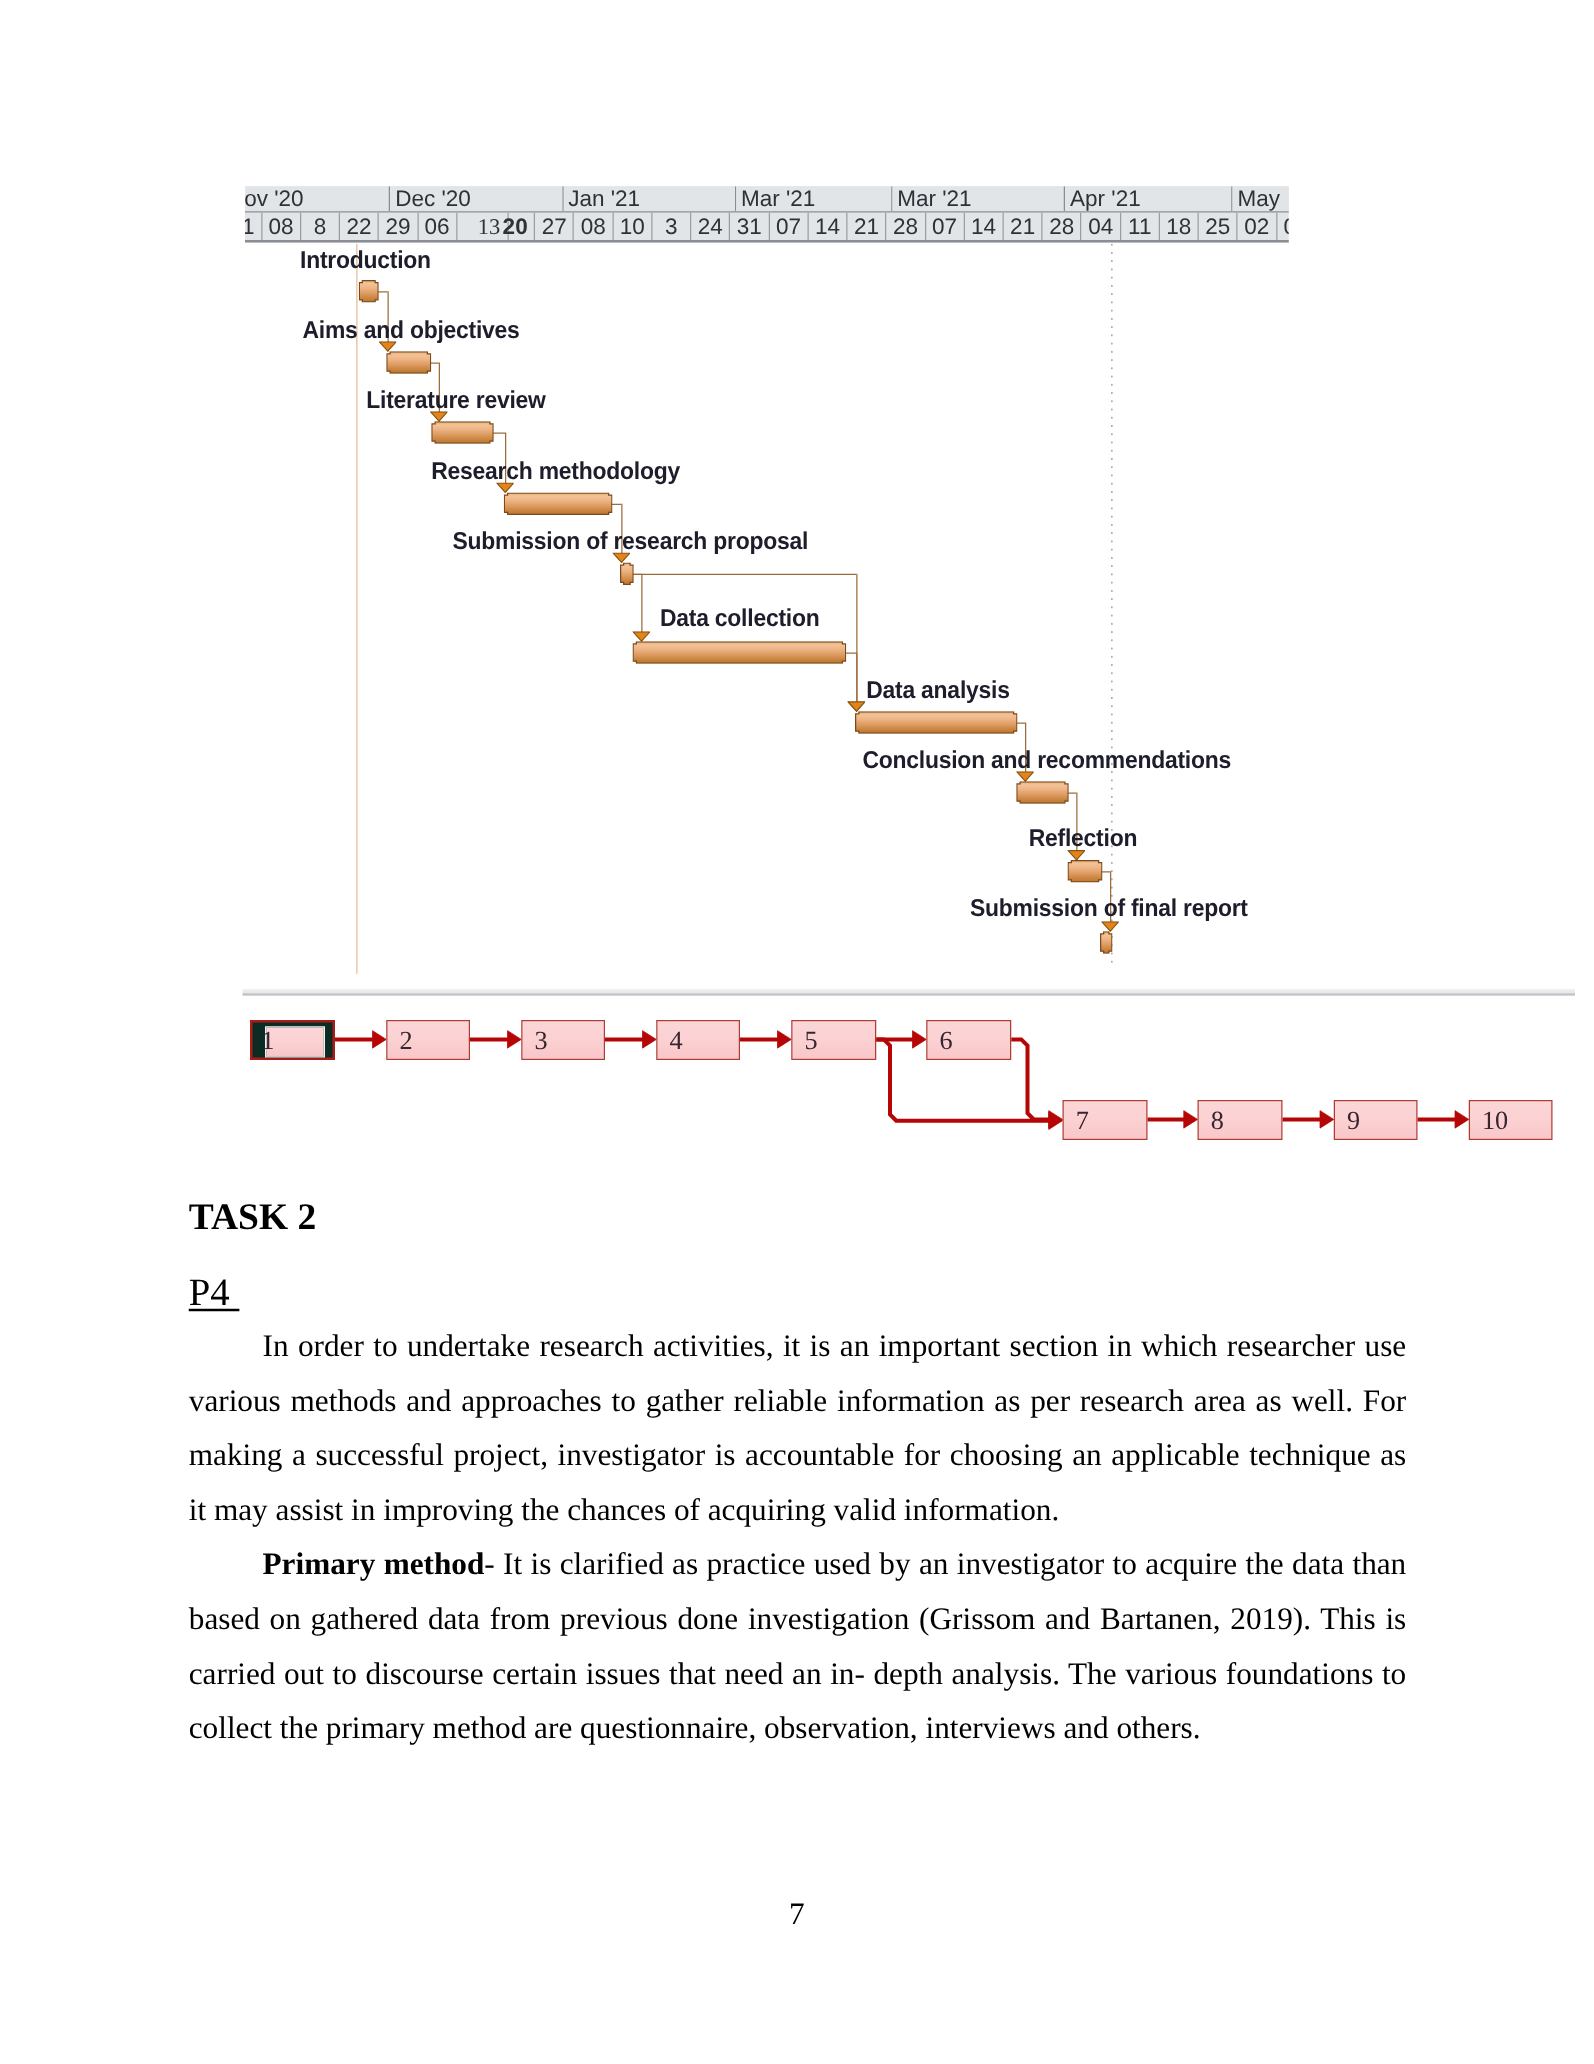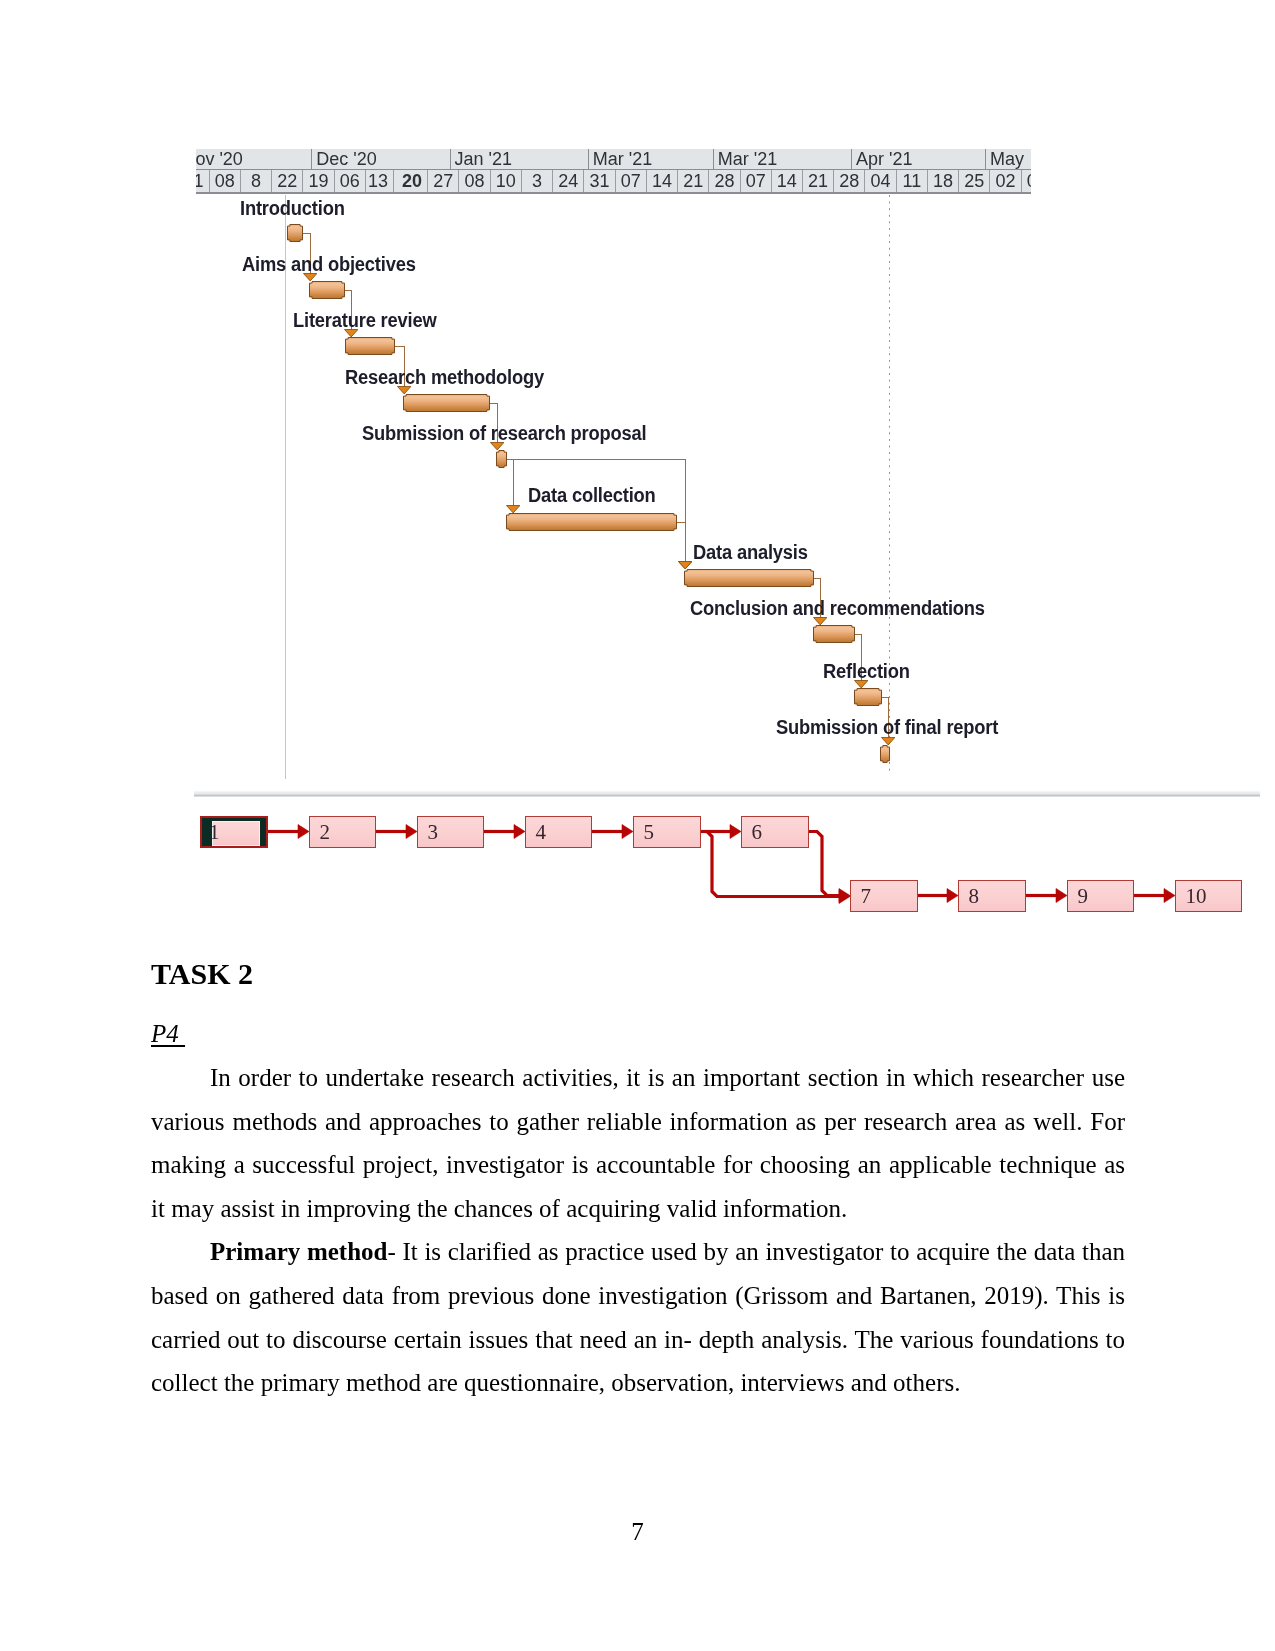--- a/index.html
+++ b/index.html
@@ -46,21 +46,21 @@
         background:linear-gradient(to bottom,#fcd7d8 0%,#fbd0d1 55%,#f8c6c9 100%);
         border:1.2px solid #f2f2f2;box-sizing:border-box;}
   .nbox-start-label{position:absolute;left:7px;top:0.2px;font-family:"Liberation Serif",serif;
         font-size:21px;color:#39252f;line-height:29px;}
   #netsvg{position:absolute;left:0;top:0;width:1062px;height:130px;overflow:visible;}
 
   
   #content{position:absolute;left:151px;top:0;width:974px;}
   h2.task{position:absolute;left:0;top:957px;margin:0;font-family:"Liberation Serif",serif;
           font-weight:bold;font-size:30px;color:#000;line-height:34px;text-align:center;}
-  .p4{position:absolute;left:0;top:1017px;margin:0;font-size:25px;line-height:34px;color:#000;font-style:italic;}
+  .p4{position:absolute;left:0;top:1017px;margin:0;font-size:31px;line-height:34px;color:#000;}
   .p4 u{text-decoration:underline;text-underline-offset:3px;text-decoration-thickness:2px;}
   #paras{position:absolute;left:0;top:1056px;width:974px;}
   p.body{margin:0;font-size:25px;line-height:43.6px;color:#000;text-align:justify;text-indent:59px;}
   p.body b{font-weight:bold;}
   #pageno{position:absolute;left:0;top:1518px;width:1275px;text-align:center;font-size:25px;color:#000;}
 </style>
 </head>
 <body>
 
 <div class="page">
@@ -74,23 +74,23 @@
           <div class="gh-month" style="left: 392.858px; width: 124.922px;">Mar '21</div>
           <div class="gh-month" style="left: 517.78px; width: 138.306px;">Mar '21</div>
           <div class="gh-month" style="left: 656.087px; width: 133.845px;">Apr '21</div>
           <div class="gh-month" style="left: 789.932px; width: 138.306px;">May</div>
         </div>
       <div class="gh-dayrow" id="gh-dayrow">
           <div class="gh-day" style="left: -17.6px; width: 31.2305px;">01</div>
           <div class="gh-day" style="left: 13.6305px; width: 31.2305px;">08</div>
           <div class="gh-day" style="left: 44.861px; width: 31.2305px;">8</div>
           <div class="gh-day" style="left: 76.0915px; width: 31.2305px;">22</div>
-          <div class="gh-day" style="left: 107.322px; width: 31.2305px;">19</div>
+          <div class="gh-day" style="left: 107.322px; width: 31.2305px;">29</div>
           <div class="gh-day" style="left: 138.553px; width: 31.2305px;">06</div>
-          <div class="gh-day" style="left: 167px; width: 31.2305px;">13</div>
+          <div class="gh-day" style="left: 180px; width: 31.2305px; font-family: Liberation Serif, serif;">13</div>
           <div class="gh-day" style="left: 201.013px; width: 31.2305px; font-weight: bold;">20</div>
           <div class="gh-day" style="left: 232.244px; width: 31.2305px;">27</div>
           <div class="gh-day" style="left: 263.474px; width: 31.2305px;">08</div>
           <div class="gh-day" style="left: 294.705px; width: 31.2305px;">10</div>
           <div class="gh-day" style="left: 325.935px; width: 31.2305px;">3</div>
           <div class="gh-day" style="left: 357.166px; width: 31.2305px;">24</div>
           <div class="gh-day" style="left: 388.396px; width: 31.2305px;">31</div>
           <div class="gh-day" style="left: 419.627px; width: 31.2305px;">07</div>
           <div class="gh-day" style="left: 450.857px; width: 31.2305px;">14</div>
           <div class="gh-day" style="left: 482.088px; width: 31.2305px;">21</div>

